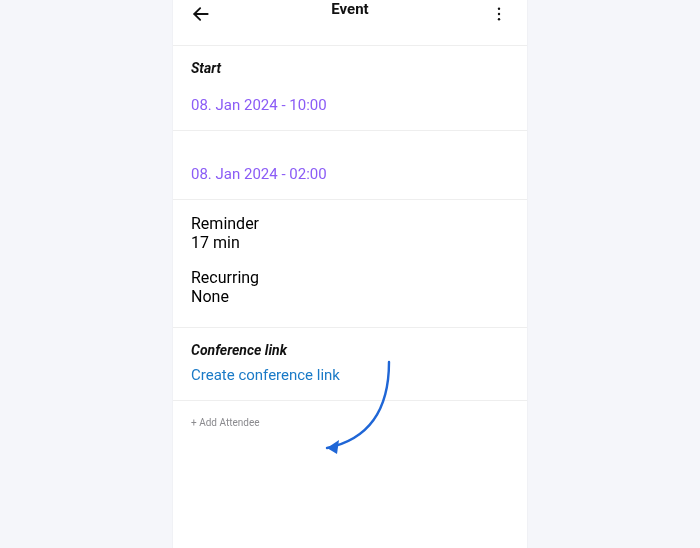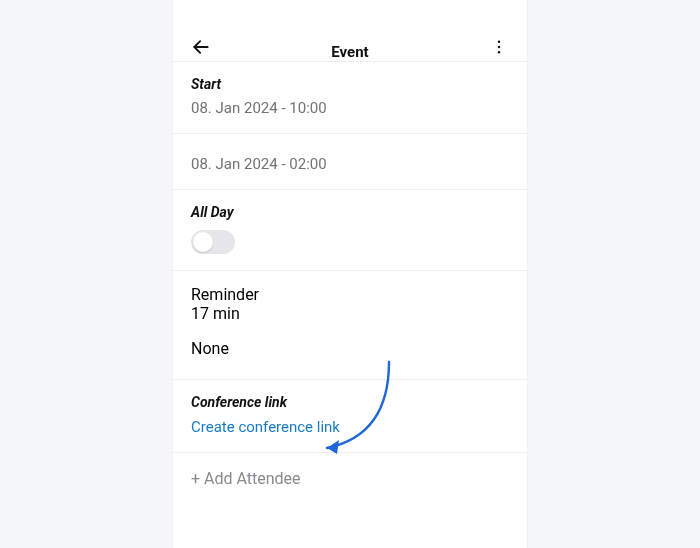--- a/index.html
+++ b/index.html
@@ -11,23 +11,23 @@
     justify-content: center;
   }
   .phone {
     width: 354px;
     background: #ffffff;
     min-height: 548px;
     box-shadow: 0 0 0 1px rgba(0,0,0,0.02);
     position: relative;
   }
   .header {
-    height: 62px;
+    height: 46px;
     display: flex;
-    align-items: flex-end;
+    align-items: flex-start;
     padding: 0 14px;
     position: relative;
     border-bottom: 1px solid #eeeeee;
   }
   .header-title {
     position: absolute;
     left: 0; right: 0;
     text-align: center;
     font-weight: 700;
     font-size: 15px;
@@ -50,22 +50,22 @@
     border-bottom: 1px solid #eeeeee;
   }
   .section .label {
     font-weight: 700;
     font-size: 14px;
     color: #111;
     font-style: italic;
   }
   .section .value {
     font-size: 15px;
-    color: #737373;
-    margin-top: 7px;
+    color: #8b5cf6;
+    margin-top: 20px;
   }
   .link-value {
     font-size: 15px;
     color: #1a7ac7;
     margin-top: 8px;
     cursor: pointer;
   }
   .toggle {
     width: 44px;
     height: 24px;
@@ -86,21 +86,21 @@
   .double-section {
     padding: 14px 18px 5px 18px;
     border-bottom: 1px solid #eeeeee;
   }
   .double-section .block {
     padding-bottom: 16px;
   }
   .add-attendee {
     padding: 16px 18px;
     color: #8a8a8e;
-    font-size: 16px;
+    font-size: 10px;
     cursor: pointer;
   }
   
   .arrow-overlay {
     position: absolute;
     pointer-events: none;
     top: 0; left: 0;
     width: 100%; height: 100%;
   }
 </style>
@@ -128,33 +128,28 @@
 
   <div class="section">
     <div class="label">Start</div>
     <div class="value">08. Jan 2024 - 10:00</div>
   </div>
 
   <div class="section">
     <div class="value">08. Jan 2024 - 02:00</div>
   </div>
 
-  <div class="section">
-    <div class="label">All Day</div>
-    <div class="toggle">
-      <div class="knob"></div>
-    </div>
-  </div>
 
   <div class="double-section">
     <div class="block">
       <div class="label">Reminder</div>
       <div class="value">17 min</div>
     </div>
     <div class="block">
+      <div class="label">Recurring</div>
       <div class="value">None</div>
     </div>
   </div>
 
   <div class="section">
     <div class="label">Conference link</div>
     <div class="link-value">Create conference link</div>
   </div>
 
   <div class="add-attendee">+ Add Attendee</div>

